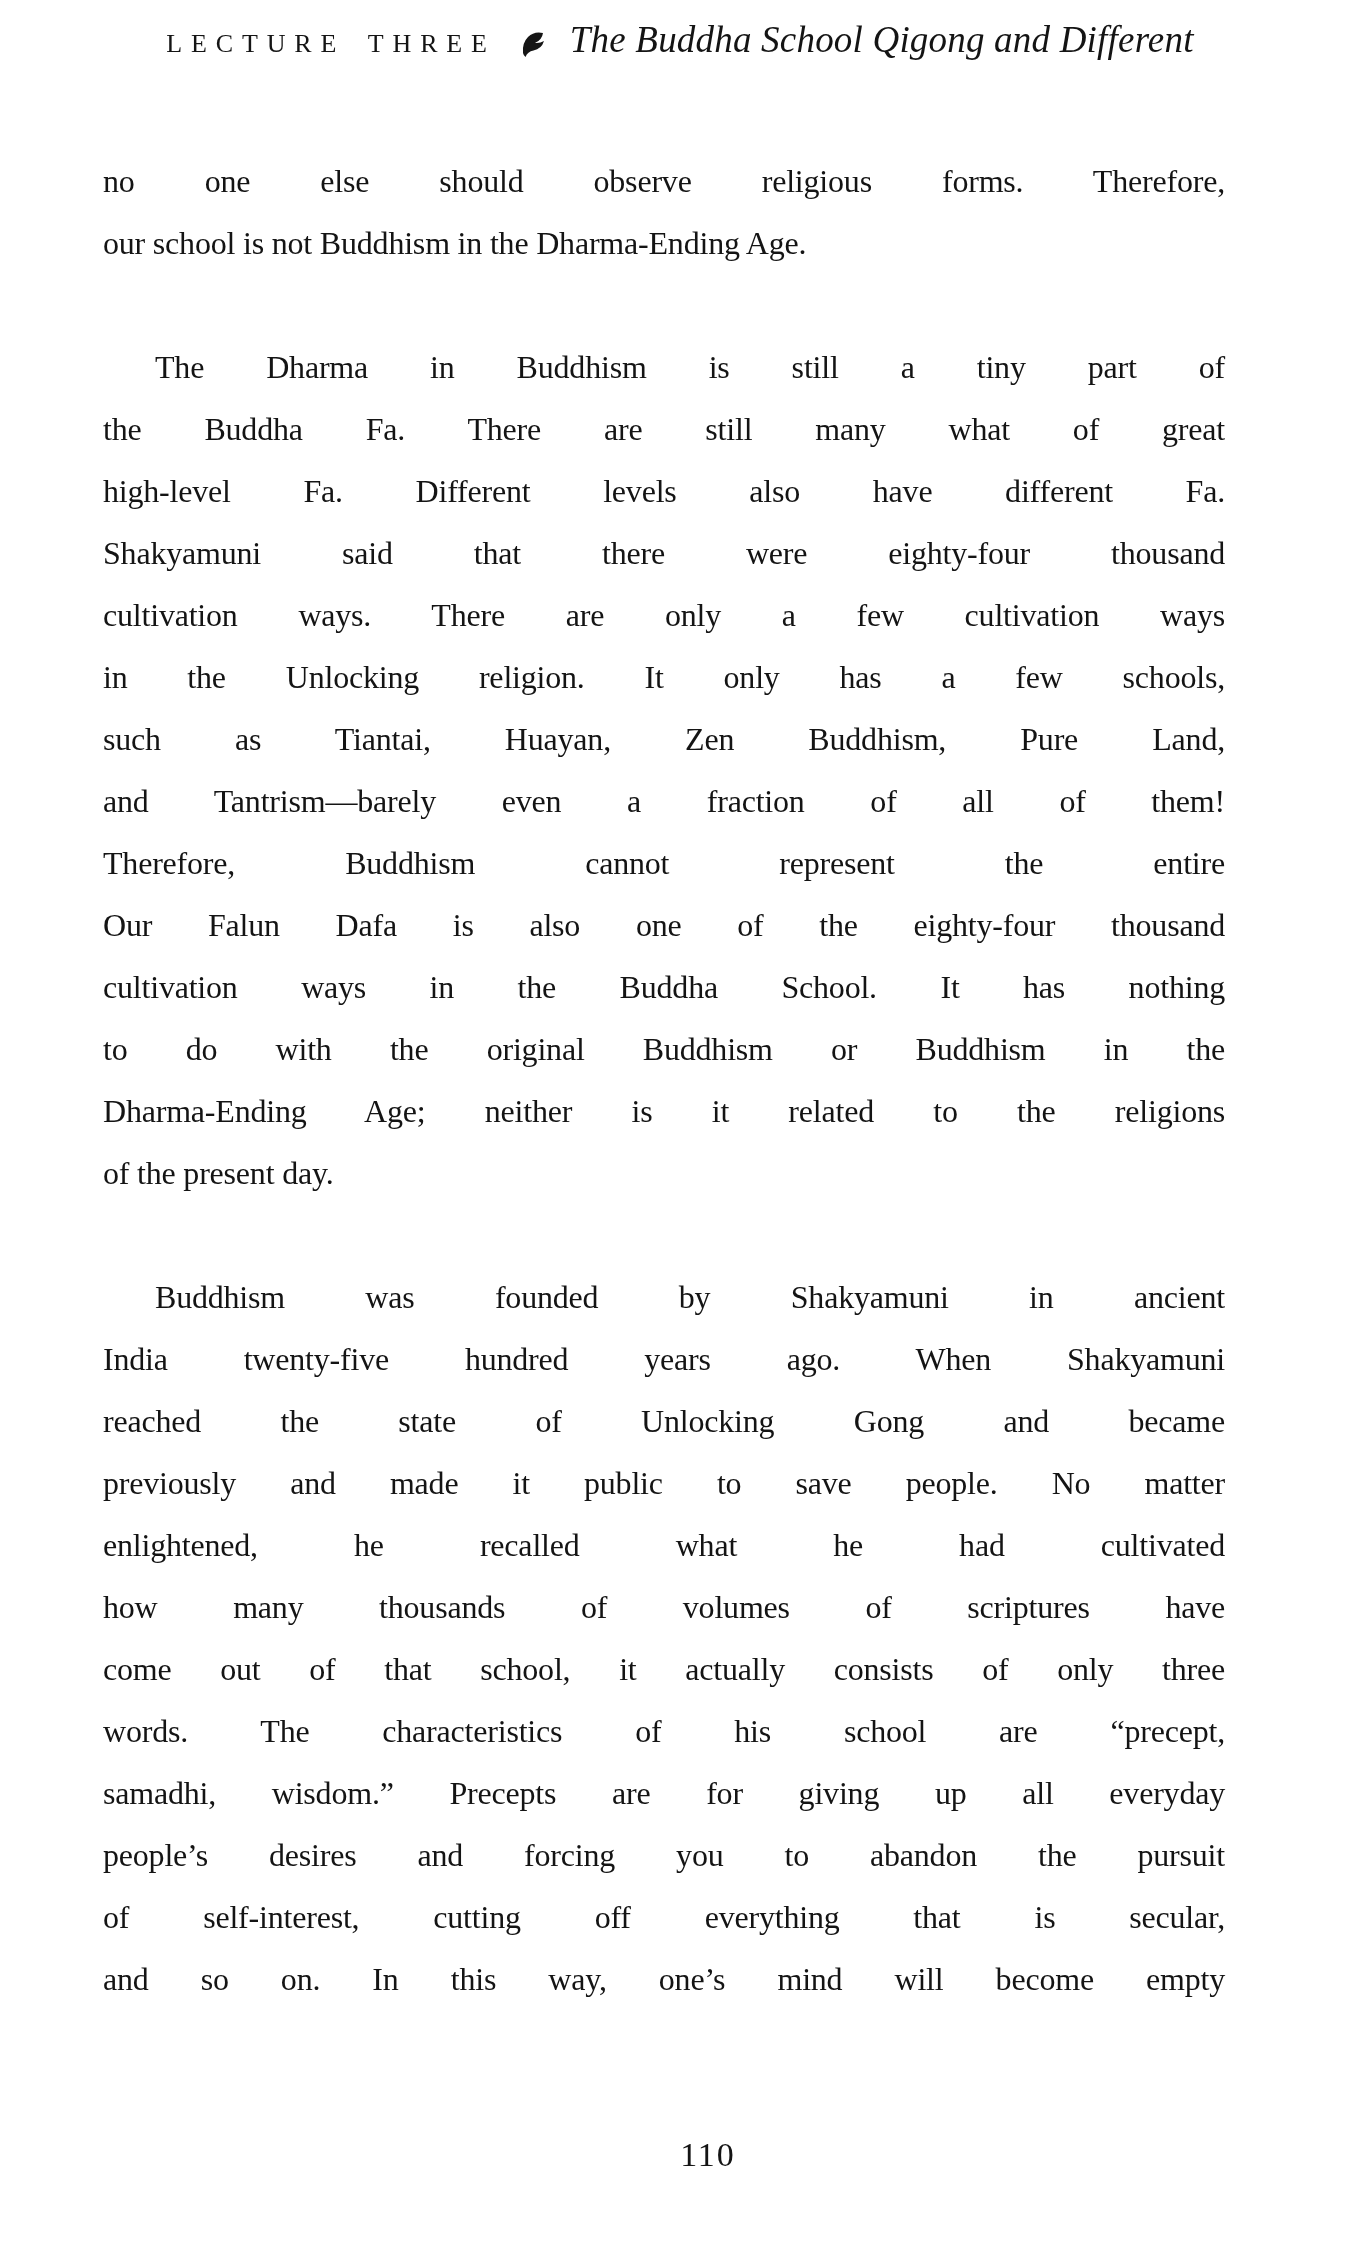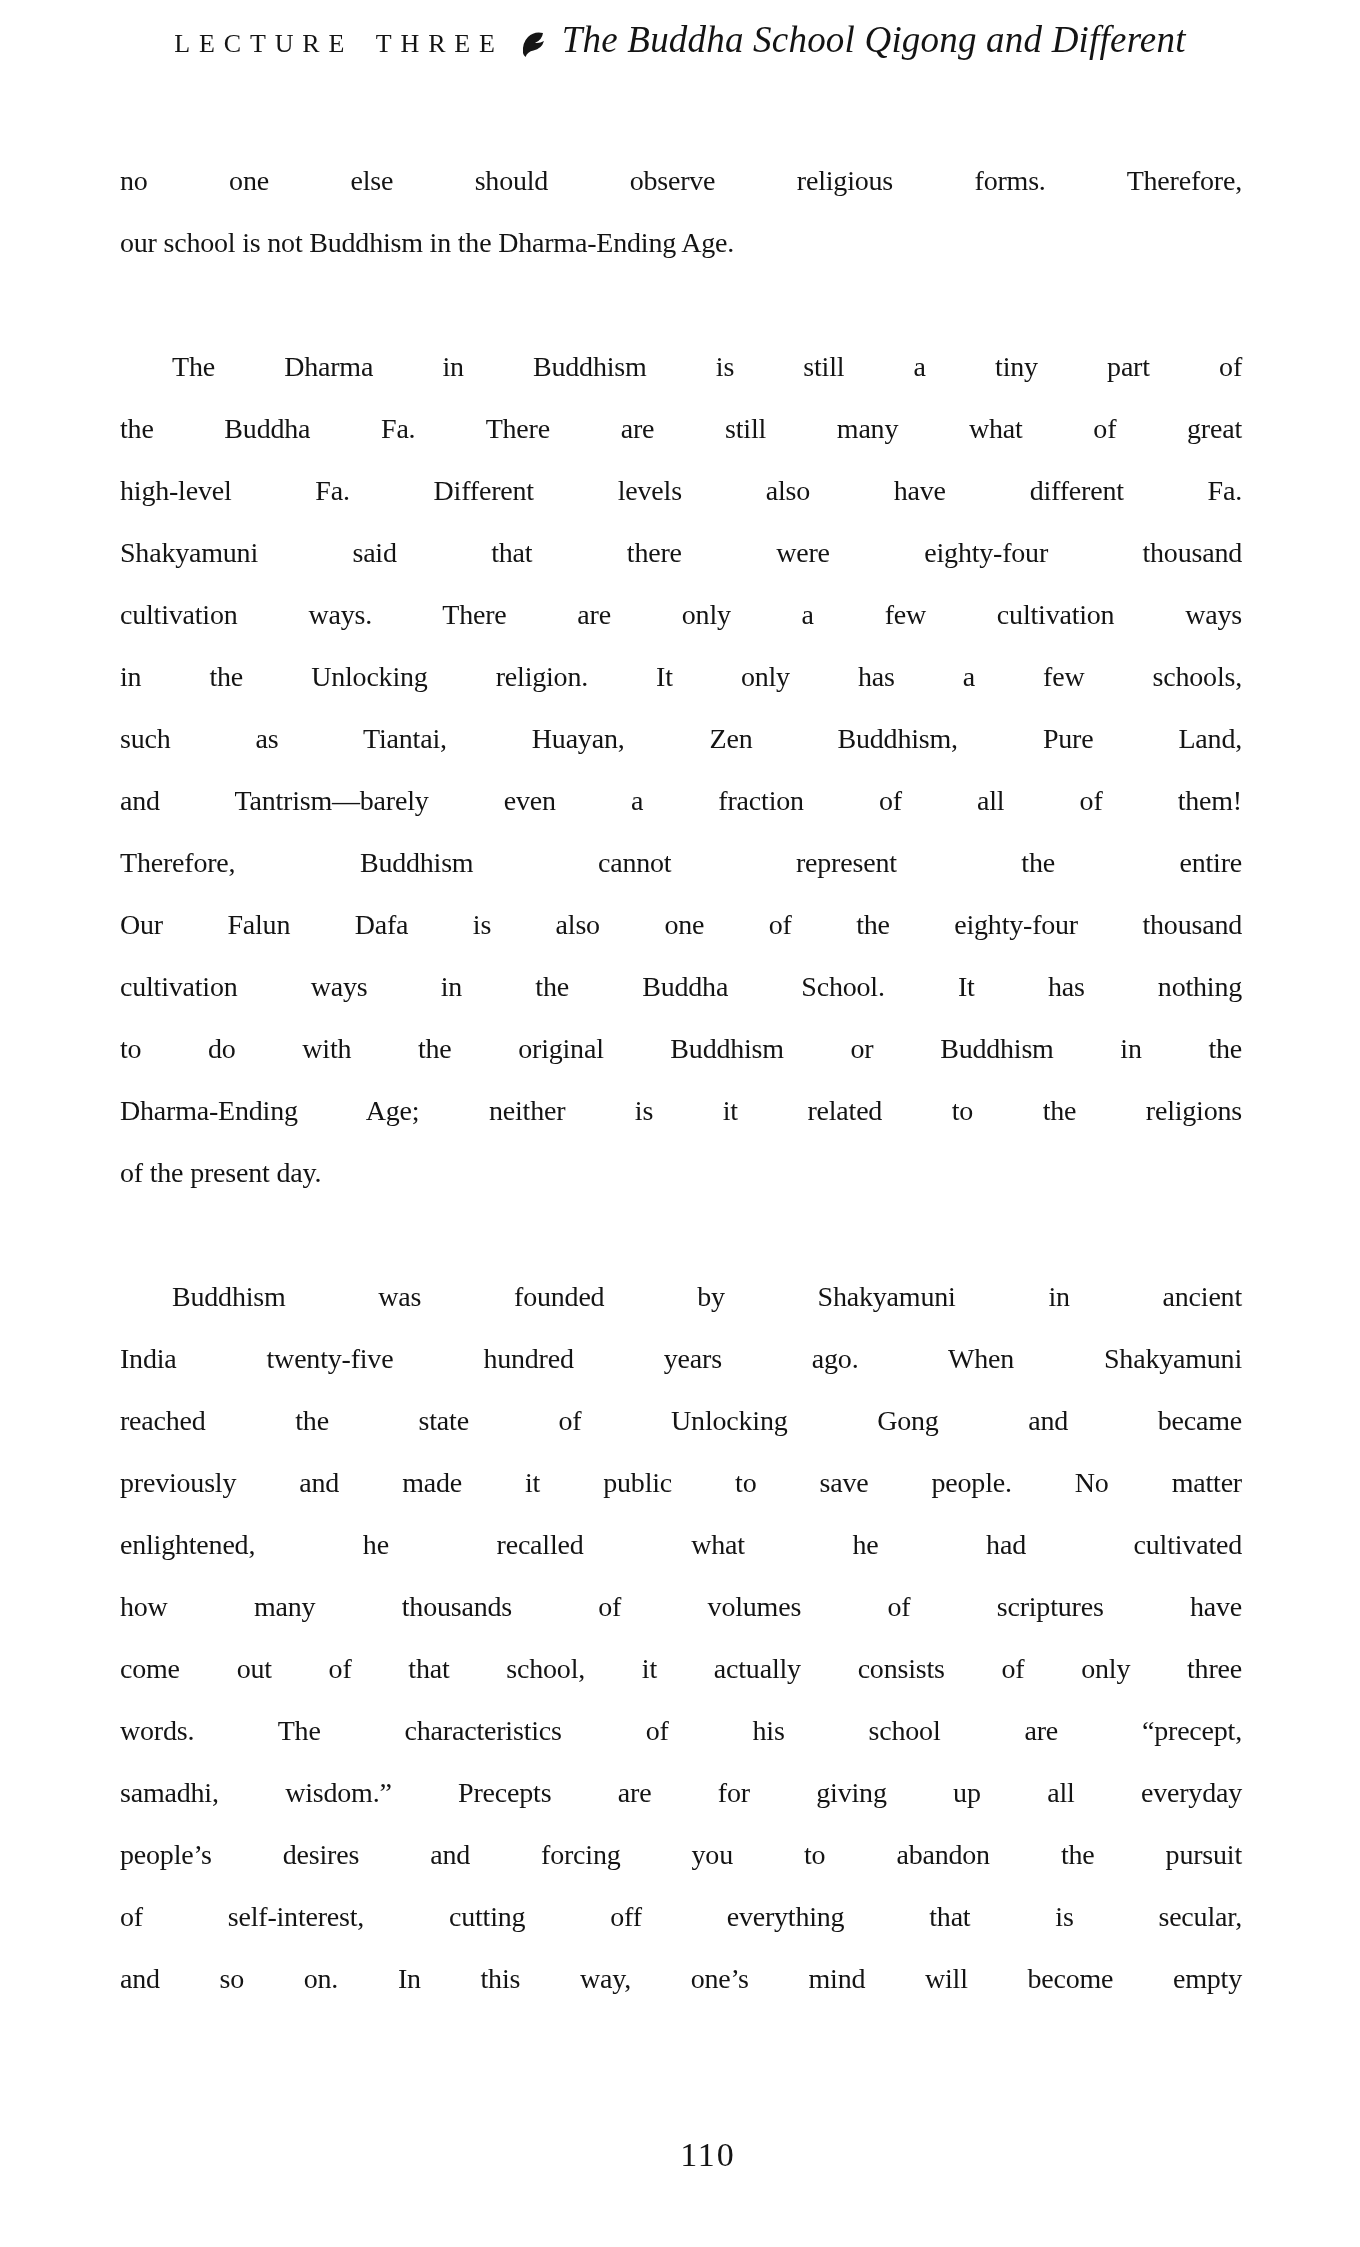--- a/index.html
+++ b/index.html
@@ -13,21 +13,21 @@
   }
   .page { position: absolute; inset: 0; }
 
   
   .running-header {
     position: absolute;
     top: 18px; left: 0; width: 100%;
     display: flex;
     justify-content: center;
     align-items: baseline;
-    gap: 16px;
+    gap: 24px;
     white-space: nowrap;
   }
   .lecture-label {
     font-size: 26px;
     letter-spacing: 0.34em;
     word-spacing: 0.30em;
     font-variant: normal;
   }
   .ornament {
     align-self: center;
@@ -37,23 +37,23 @@
   .chapter-title {
     font-style: italic;
     font-size: 37px;
     letter-spacing: 0.2px;
   }
 
   
   .body-text {
     position: absolute;
     top: 150px;
-    left: 120px;
+    left: 103px;
     width: 1122px;
-    font-size: 28px;
+    font-size: 32px;
     line-height: 62px;
     letter-spacing: -0.2px;
   }
   .paragraph { margin: 0; }
   .paragraph + .paragraph { margin-top: 62px; }
   .line {
     text-align: justify;
     text-align-last: justify;
     height: 62px;
     overflow: visible;

